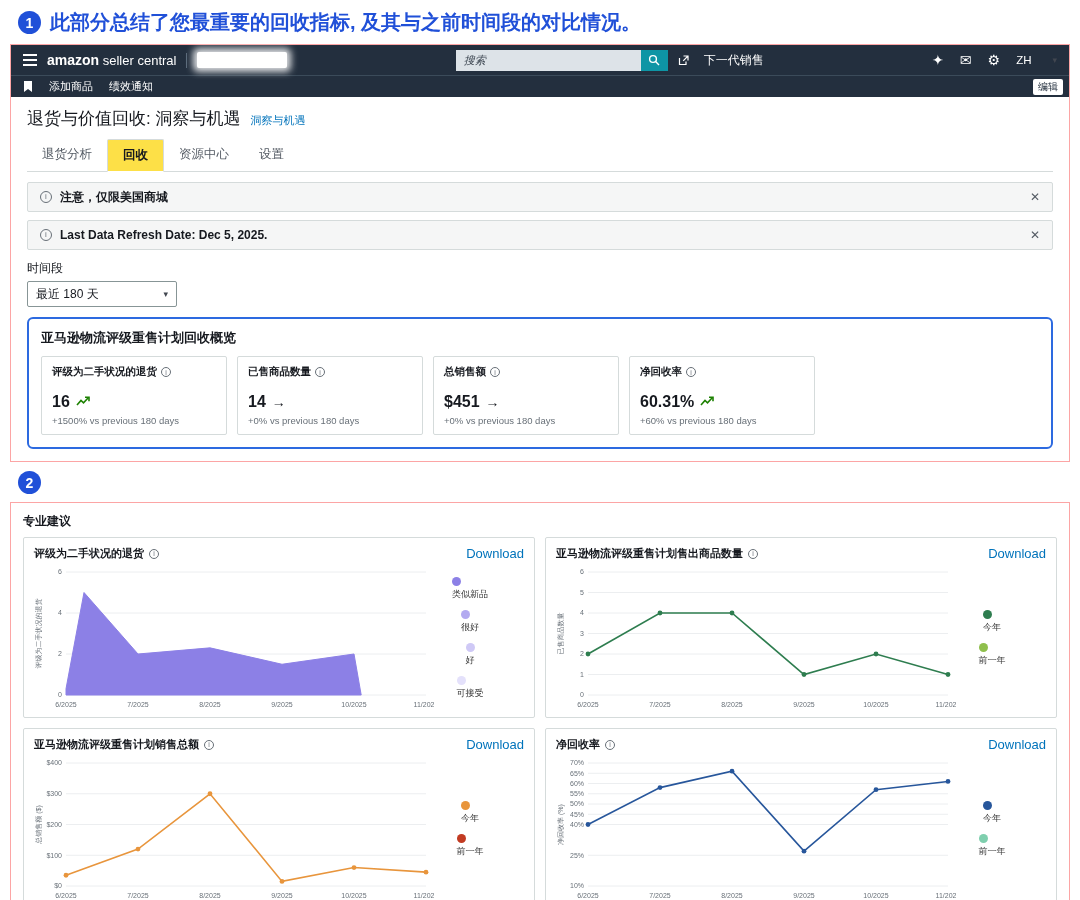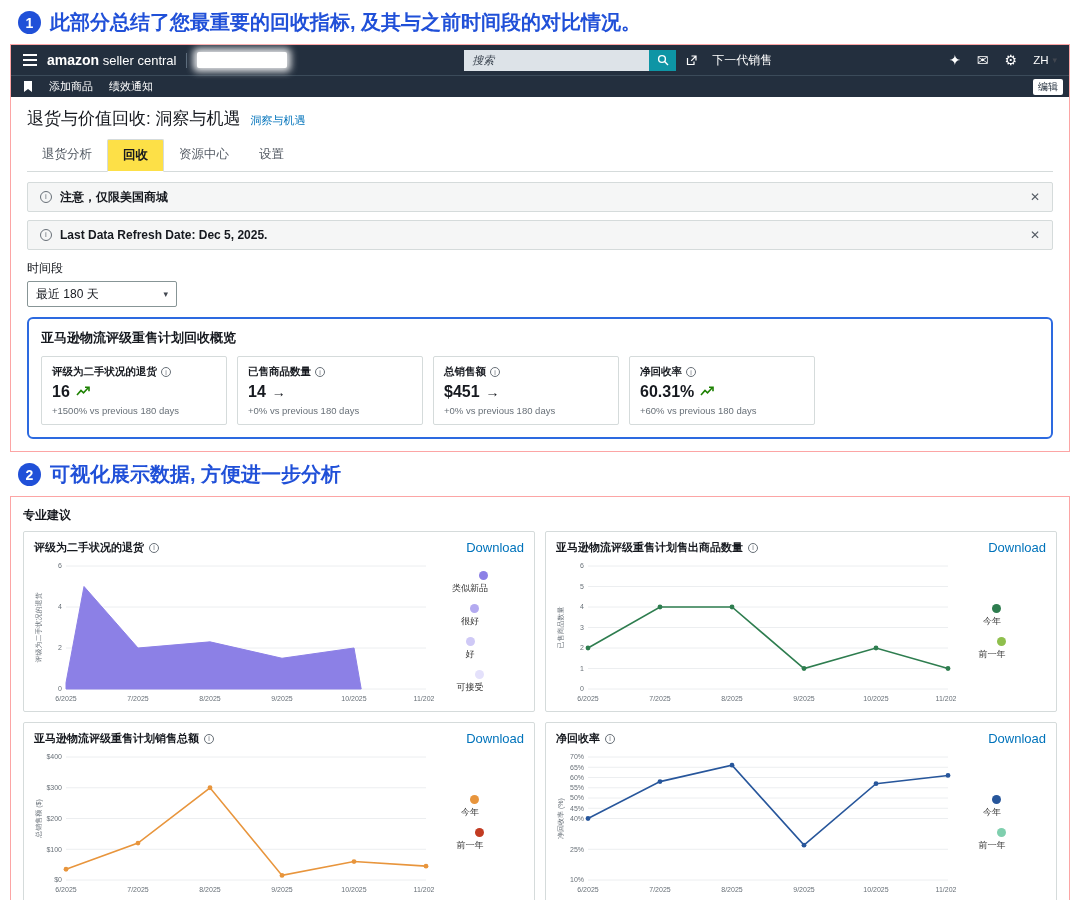--- a/index.html
+++ b/index.html
@@ -24,21 +24,21 @@
   .logo b { font-size: 14px; }
   .nav-divider { width: 1px; height: 15px; background: #5a6a7a; }
   .redacted { width: 90px; height: 16px; background: #fff; border-radius: 2px; box-shadow: 0 0 7px 4px rgba(255,255,255,.85); }
   .search { display: flex; align-items: stretch; height: 21px; }
   .search input { width: 185px; border: 0; background: #dde3e8; font-size: 11px; padding: 0 8px; font-family: inherit; color: #232f3e; outline: none; }
   .search input::placeholder { font-style: italic; color: #39434e; }
   .search-btn { width: 27px; border: 0; background: #0e95a5; display: flex; align-items: center; justify-content: center; cursor: pointer; }
   .nextgen { display: inline-flex; align-items: center; gap: 15px; font-size: 12px; white-space: nowrap; cursor: pointer; }
   .nav-icons { display: inline-flex; align-items: center; gap: 16px; font-size: 14px; }
   .nav-icon { cursor: pointer; line-height: 1; }
-  .lang { font-size: 11.5px; display: inline-flex; align-items: center; gap: 4px; cursor: pointer; }
+  .lang { font-size: 11.5px; display: inline-flex; align-items: center; gap: 21px; cursor: pointer; }
 
   .nav2 { height: 22px; background: #232f3e; border-top: 1px solid #3b4b5a; display: flex; align-items: center; gap: 16px; padding: 0 12px; color: #fff; font-size: 11px; }
   .nav2 a { color: #fff; text-decoration: none; cursor: pointer; }
   .edit-chip { background: #ffffff; color: #232f3e; font-size: 10px; border-radius: 2px; padding: 1px 5px; margin-right: -6px; }
 
   
   .content { padding: 10px 16px 12px; }
   .title-row { display: flex; align-items: baseline; gap: 10px; }
   .page-title { font-size: 17px; font-weight: 400; }
   .learn { font-size: 11px; color: #0073bb; text-decoration: none; cursor: pointer; }
@@ -57,35 +57,35 @@
   .time { margin-top: 10px; }
   .time-label { font-size: 12px; margin-bottom: 4px; }
   .select { width: 150px; height: 26px; border: 1px solid #879596; border-radius: 2px; background: #fff; display: flex; align-items: center; justify-content: space-between; padding: 0 8px; font-size: 12px; cursor: pointer; }
   .caret { font-size: 9px; color: #414750; }
 
   .overview { margin-top: 10px; border: 2px solid #2d6ae0; border-radius: 6px; padding: 10px 12px 12px; }
   .ov-title { font-size: 13px; font-weight: bold; }
   .cards { display: flex; gap: 10px; margin-top: 9px; }
   .mcard { width: 186px; border: 1px solid #d5dbdb; border-radius: 2px; background: #fff; padding: 8px 10px; }
   .mlabel { display: flex; align-items: center; gap: 4px; font-size: 10.5px; font-weight: bold; }
-  .mvalue { margin-top: 4px; font-size: 16px; font-weight: bold; display: flex; align-items: center; gap: 6px; }
+  .mvalue { margin-top: 14px; font-size: 16px; font-weight: bold; display: flex; align-items: center; gap: 6px; }
   .flat-arrow { font-weight: 400; font-size: 14px; }
   .mdelta { margin-top: 4px; font-size: 9.5px; color: #687078; }
 
   
   .shot2 { padding: 10px 12px 10px; }
   .sec-header { font-size: 12px; font-weight: bold; margin-bottom: 7px; }
   .chart-grid { display: grid; grid-template-columns: 1fr 1fr; gap: 10px; }
   .chart-card { height: 181px; border: 1px solid #d5dbdb; border-radius: 2px; background: #fff; padding: 8px 10px; }
   .chart-head { display: flex; align-items: center; justify-content: space-between; }
   .chart-title { display: inline-flex; align-items: center; gap: 5px; font-size: 11px; font-weight: bold; }
   .dl { font-size: 13px; color: #0073bb; text-decoration: none; cursor: pointer; }
   .chart-body { display: flex; align-items: center; margin-top: 4px; }
   .chart-legend { width: 72px; display: flex; flex-direction: column; justify-content: center; align-items: center; gap: 9px; }
-  .legend-item { display: flex; flex-direction: column; align-items: flex-end; gap: 2px; }
+  .legend-item { display: flex; flex-direction: column; align-items: flex-start; gap: 2px; }
   .legend-dot { width: 9px; height: 9px; border-radius: 50%; }
   .legend-label { font-size: 9px; color: #333; white-space: nowrap; }
 </style>
 </head>
 <body>
 
 <div class="annot">
   <span class="annot-num">1</span>
   <span>此部分总结了您最重要的回收指标, 及其与之前时间段的对比情况。</span>
 </div>
@@ -228,21 +228,20 @@
           </div>
           <div class="mdelta">+60% vs previous 180 days</div>
         </div>
       </div>
     </div>
   </div>
 </section>
 
 <div class="annot">
   <span class="annot-num">2</span>
-  <span>可视化展示数据, 方便进一步分析</span>
 </div>
 
 <section class="shot shot2">
   <div class="sec-header">专业建议</div>
   <div class="chart-grid">
 
     <div class="chart-card">
       <div class="chart-head">
         <span class="chart-title">
           <span>评级为二手状况的退货</span>

